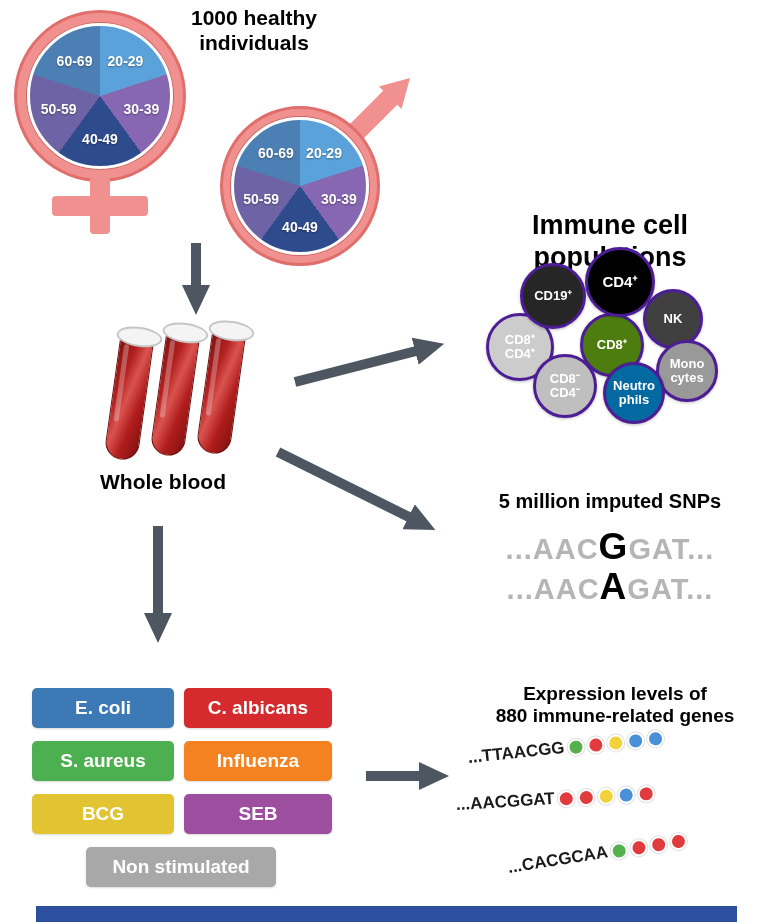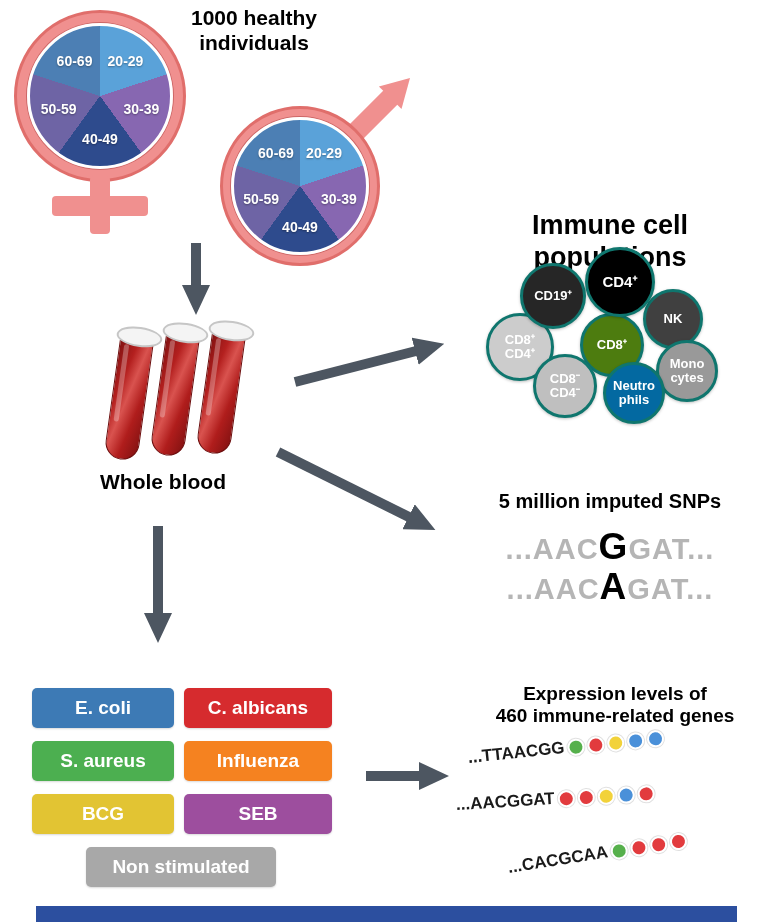--- a/index.html
+++ b/index.html
@@ -26,21 +26,21 @@
   .tubes{position:absolute;left:108px;top:326px;width:160px;height:142px}
   .tube{position:absolute;width:34px;height:126px;border-radius:8px 8px 17px 17px;
         background:linear-gradient(105deg,#7e1010 0%,#b4201f 30%,#d9534f 48%,#b01d1c 70%,#801111 100%);
         transform:rotate(8deg);border:1px solid #6d0d0d}
   .tube::before{content:"";position:absolute;top:-9px;left:-5px;width:42px;height:16px;background:#f4f4f4;border:2px solid #c6c6c6;border-radius:50%}
   .tube::after{content:"";position:absolute;top:10px;left:4px;width:5px;height:78px;background:rgba(255,255,255,.28);border-radius:3px}
   .tube-1{left:4px;top:8px}.tube-2{left:50px;top:4px}.tube-3{left:96px;top:2px}
 
   
   .cells{position:absolute;left:478px;top:246px;width:250px;height:182px}
-  .cell{position:absolute;border-radius:50%;border:3px solid #0f766e;color:#fff;font-weight:bold;font-size:13px;
+  .cell{position:absolute;border-radius:50%;border:3px solid #4c1d95;color:#fff;font-weight:bold;font-size:13px;
         line-height:1.05;display:flex;align-items:center;justify-content:center;text-align:center;padding:4px;
         box-shadow:0 1px 3px rgba(0,0,0,.25)}
   .cell-0{left:8px;top:67px;width:68px;height:68px}
   .cell-1{left:42px;top:17px;width:66px;height:66px}
   .cell-2{left:165px;top:43px;width:60px;height:60px}
   .cell-3{left:102px;top:67px;width:64px;height:64px}
   .cell-4{left:107px;top:1px;width:70px;height:70px;font-size:15px}
   .cell-5{left:178px;top:94px;width:62px;height:62px}
   .cell-6{left:55px;top:108px;width:64px;height:64px}
   .cell-7{left:125px;top:116px;width:62px;height:62px}
@@ -150,21 +150,21 @@
     <div class="pill pill-1" style="background-color: rgb(214, 43, 46);">C. albicans</div>
     <div class="pill pill-2" style="background-color: rgb(76, 175, 80);">S. aureus</div>
     <div class="pill pill-3" style="background-color: rgb(245, 130, 32);">Influenza</div>
     <div class="pill pill-4" style="background-color: rgb(226, 196, 51);">BCG</div>
     <div class="pill pill-5" style="background-color: rgb(157, 78, 158);">SEB</div>
     <div class="pill pill-6" style="background-color: rgb(168, 168, 168);">Non stimulated</div>
   </div>
 
   <div class="heading" style="left:462px;top:683px;width:306px;font-size:19px">
     <div>Expression levels of</div>
-    <div>460 immune-related genes</div>
+    <div>880 immune-related genes</div>
   </div>
 
   <div class="expr-row expr-0">
     <span class="seq">...TTAACGG</span>
     <span class="bead" style="background-color: rgb(86, 176, 76);"></span>
     <span class="bead" style="background-color: rgb(226, 59, 62);"></span>
     <span class="bead" style="background-color: rgb(242, 210, 58);"></span>
     <span class="bead" style="background-color: rgb(74, 144, 217);"></span>
     <span class="bead" style="background-color: rgb(74, 144, 217);"></span>
   </div>

